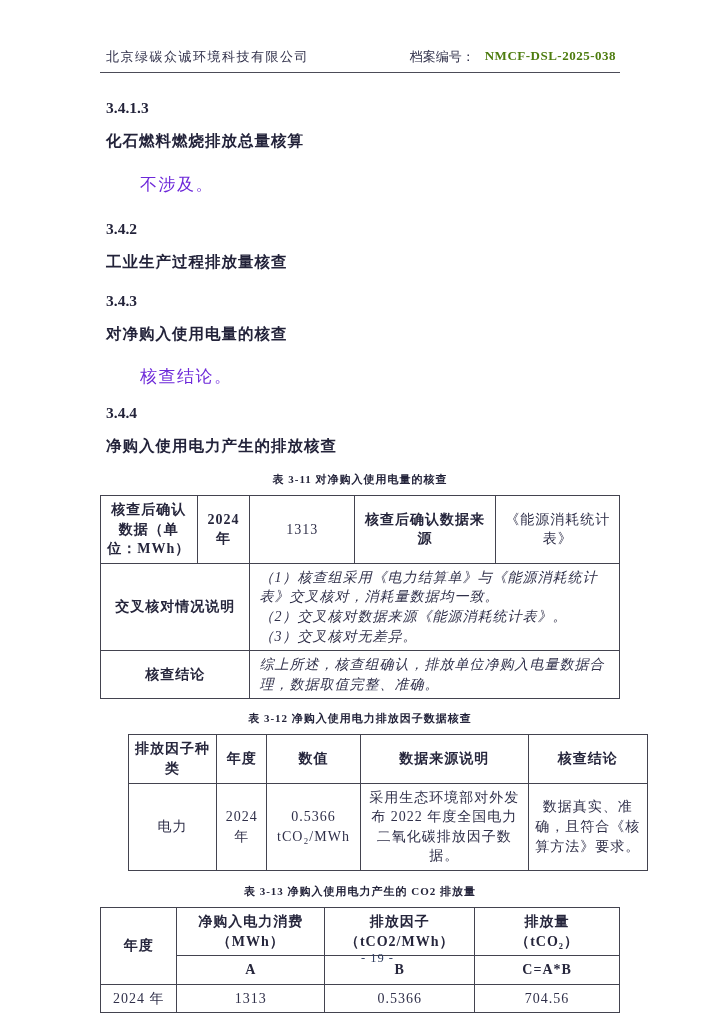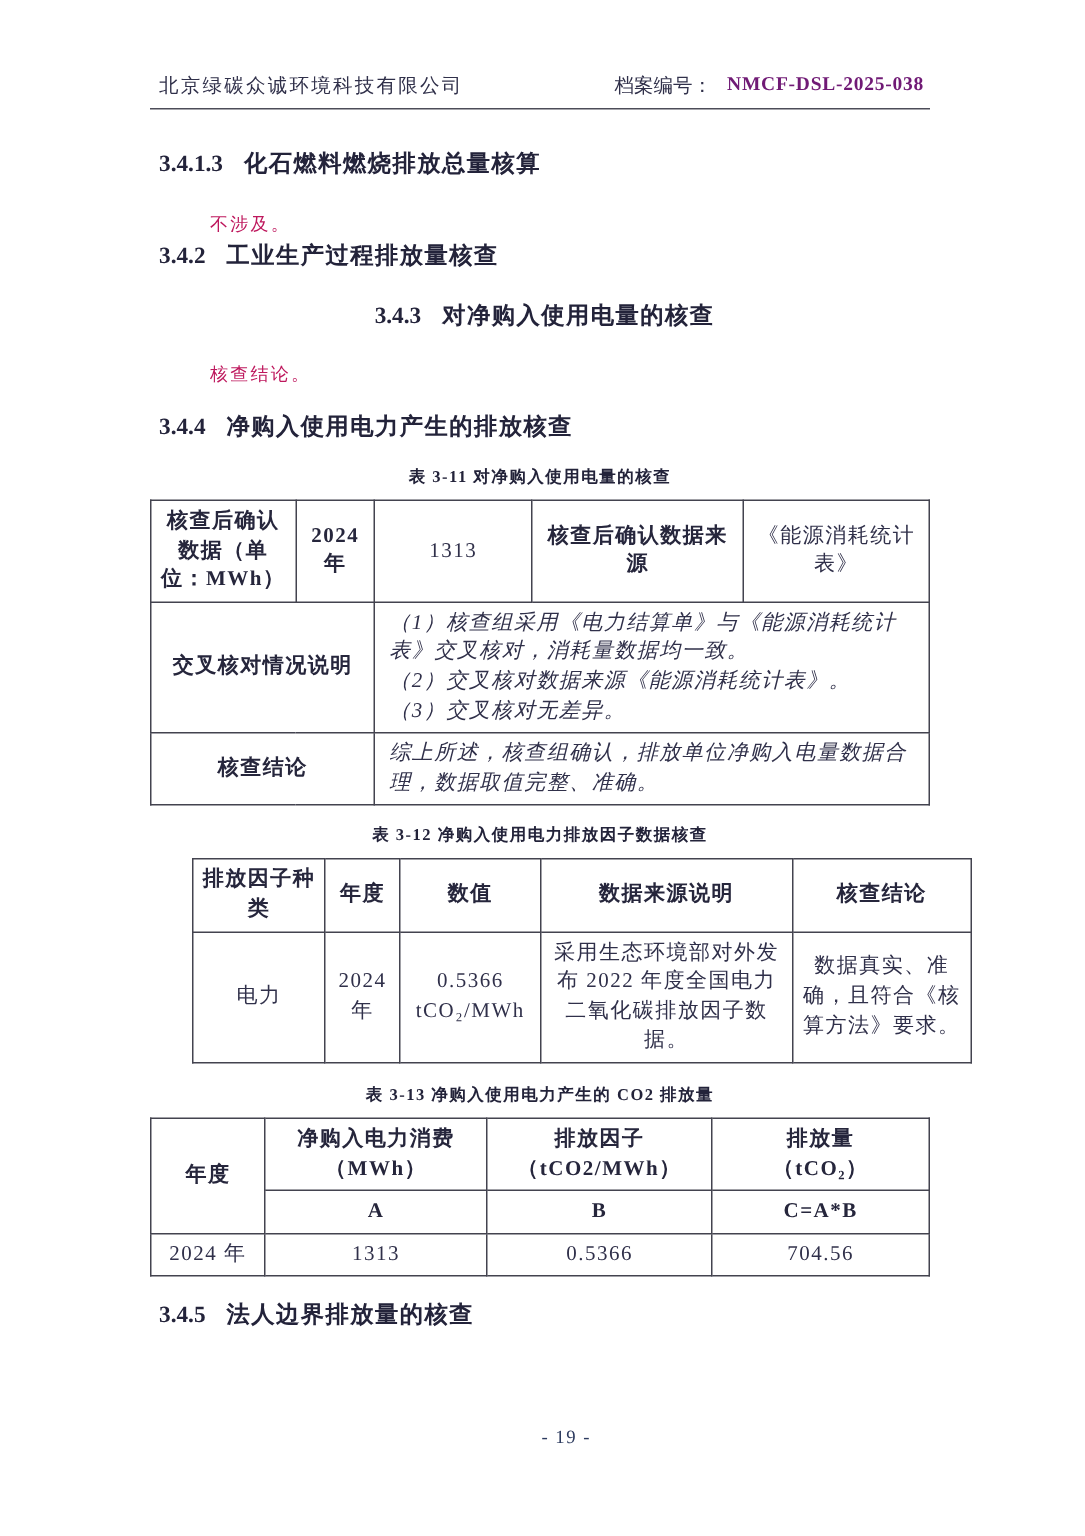--- a/index.html
+++ b/index.html
@@ -11,30 +11,30 @@
   .content { padding:48px 103px 0 100px; }
 
   .doc-header {
     display:flex; justify-content:space-between; align-items:baseline;
     padding:0 4px 6px 6px;
     border-bottom:1px solid #4c4c58;
     font-size:13px; color:#30304a;
   }
   .doc-header .company { letter-spacing:1.5px; }
   .doc-header .file { display:flex; gap:10px; }
-  .doc-header .file-number { font-weight:bold; color:#701a75; letter-spacing:0.5px; }
+  .doc-header .file-number { font-weight:bold; color:#4d7c0f; letter-spacing:0.5px; }
 
   .section-heading {
     display:flex; align-items:baseline; gap:14px;
     font-weight:bold; font-size:15.5px; color:#23233a;
-    margin:25px 0 0 6px; letter-spacing:1px;
+    margin:25px 0 0 6px; letter-spacing:1px;flex-direction:column;
   }
   .section-heading .num { letter-spacing:0; }
   .body-text {
-    margin:21px 0 0 40px; font-size:12px; letter-spacing:1.5px; color:#be185d;
+    margin:21px 0 0 40px; font-size:17px; letter-spacing:1.5px; color:#6d28d9;
   }
 
   .table-caption {
     text-align:center; font-weight:bold; font-size:11px; color:#23233a;
     margin-top:15px; letter-spacing:1px;
   }
 
   table.doc-table {
     width:100%; border-collapse:collapse; table-layout:fixed;
     margin-top:8px; font-size:14px; color:#30304a;
@@ -70,21 +70,21 @@
         <span class="file-number">NMCF-DSL-2025-038</span>
       </span>
     </div>
 
     <div class="section-heading" style="margin-top:26px;">
       <span class="num">3.4.1.3</span>
       <span>化石燃料燃烧排放总量核算</span>
     </div>
     <div class="body-text">不涉及。</div>
 
-    <div class="section-heading" style="margin-top:2px;">
+    <div class="section-heading" style="margin-top:24px;">
       <span class="num">3.4.2</span>
       <span>工业生产过程排放量核查</span>
     </div>
 
     <div class="section-heading" style="margin-top:19px;justify-content:center;">
       <span class="num">3.4.3</span>
       <span>对净购入使用电量的核查</span>
     </div>
     <div class="body-text" style="margin-top:20px;">核查结论。</div>
 

